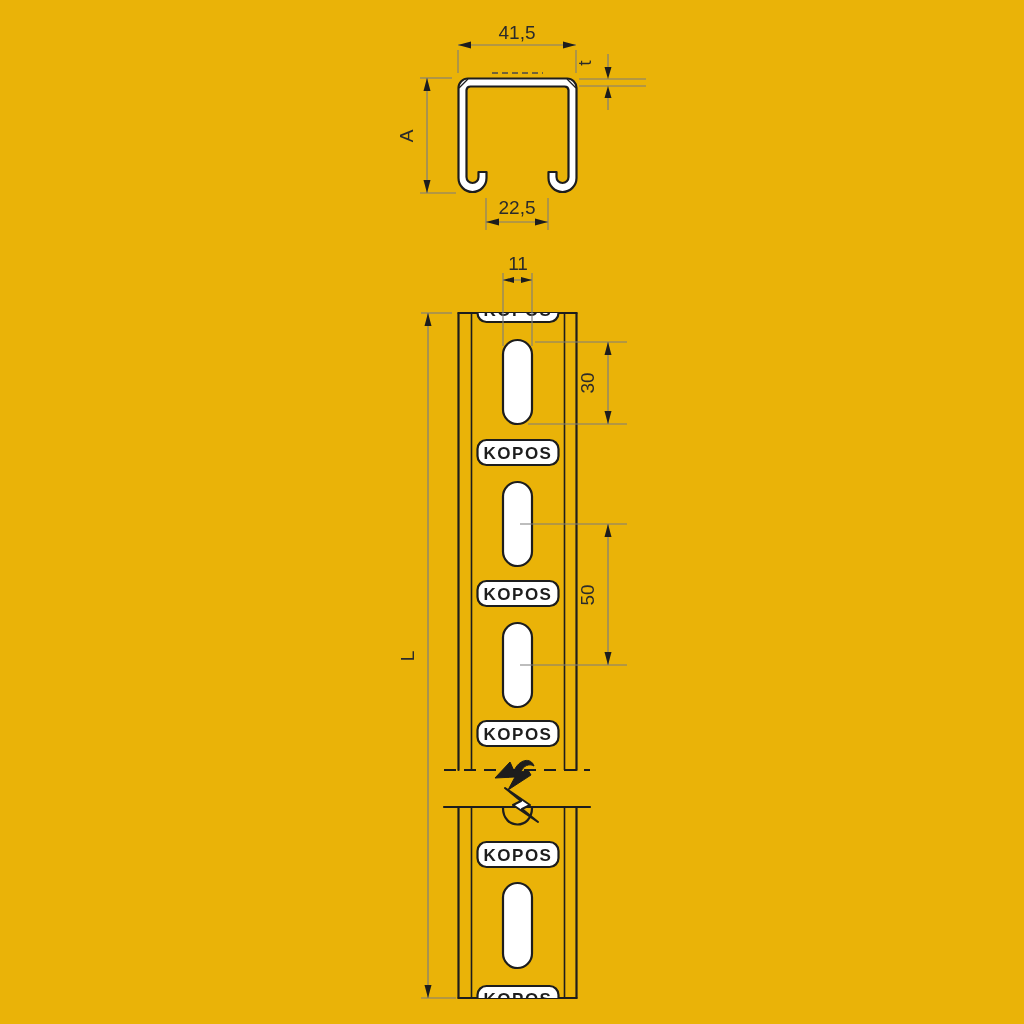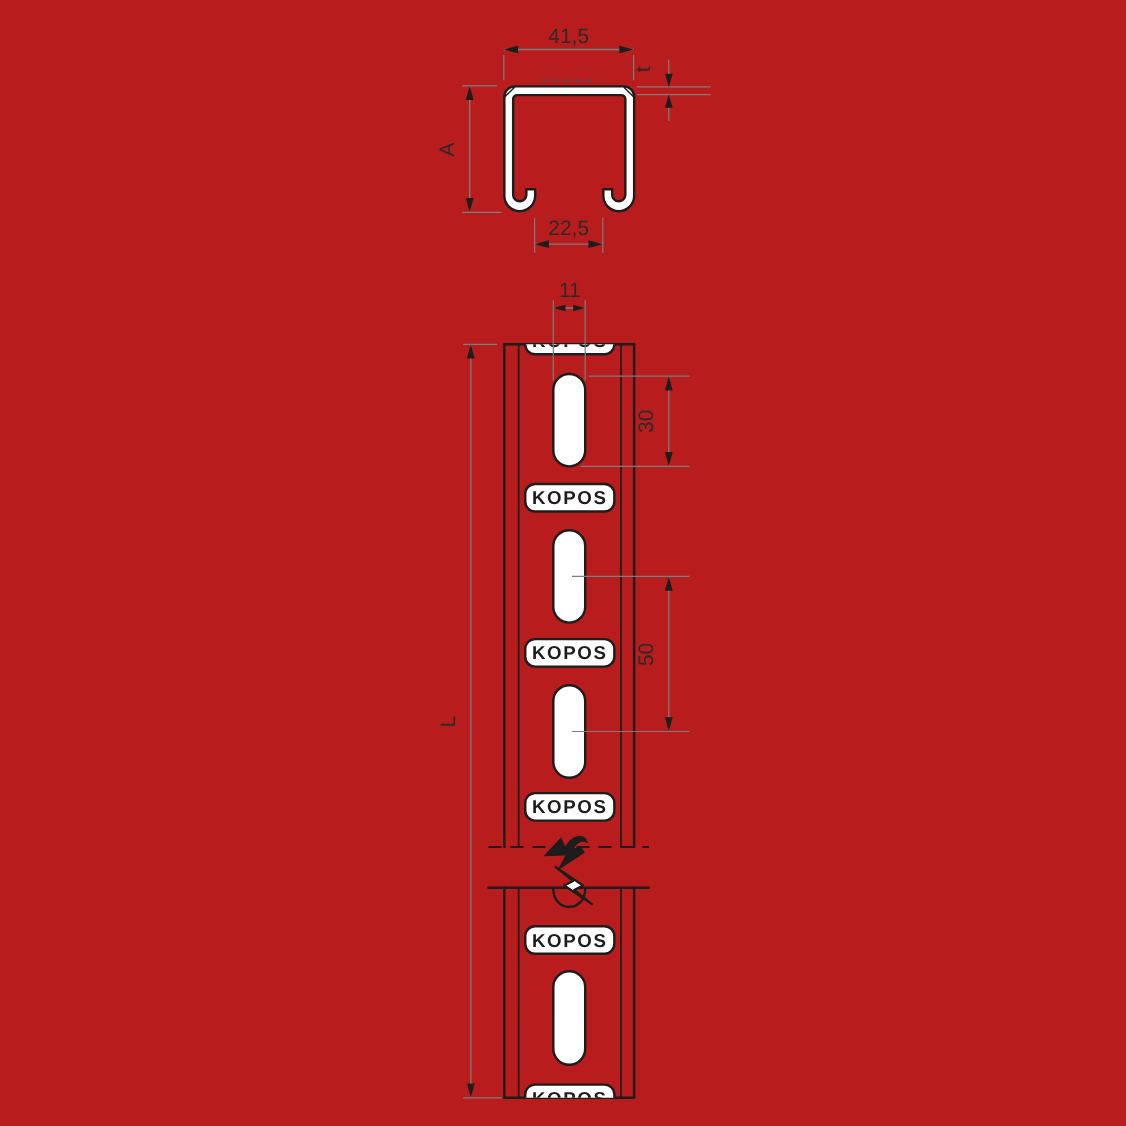--- a/index.html
+++ b/index.html
@@ -1,16 +1,16 @@
 <!DOCTYPE html>
 <html><head>
 <meta charset="utf-8">
 <style>
   html,body{margin:0;padding:0;background:#ffffff;}
-  .canvas{position:relative;width:1024px;height:1024px;background:#b91c1c;overflow:hidden;
+  .canvas{position:relative;width:1024px;height:1024px;background:#eab308;overflow:hidden;
           font-family:"Liberation Sans",sans-serif;}
   svg{position:absolute;left:0;top:0;}
   .ol      {stroke:#1d1d1d;stroke-width:2.2;fill:none;stroke-linejoin:round;stroke-linecap:round;}
   .ol-fill {stroke:#1d1d1d;stroke-width:2.2;fill:#ffffff;stroke-linejoin:round;}
   .inner   {stroke:#1d1d1d;stroke-width:1.6;fill:none;}
   .ext     {stroke:#7d7d7d;stroke-width:1.1;fill:none;}
   .dim     {stroke:#7d7d7d;stroke-width:1.2;fill:none;}
   .arr     {fill:#1d1d1d;stroke:none;}
   .dimtext {font-size:19px;fill:#2b2b2b;}
   .brandtext{font-size:17px;font-weight:bold;letter-spacing:1.5px;fill:#1d1d1d;}

